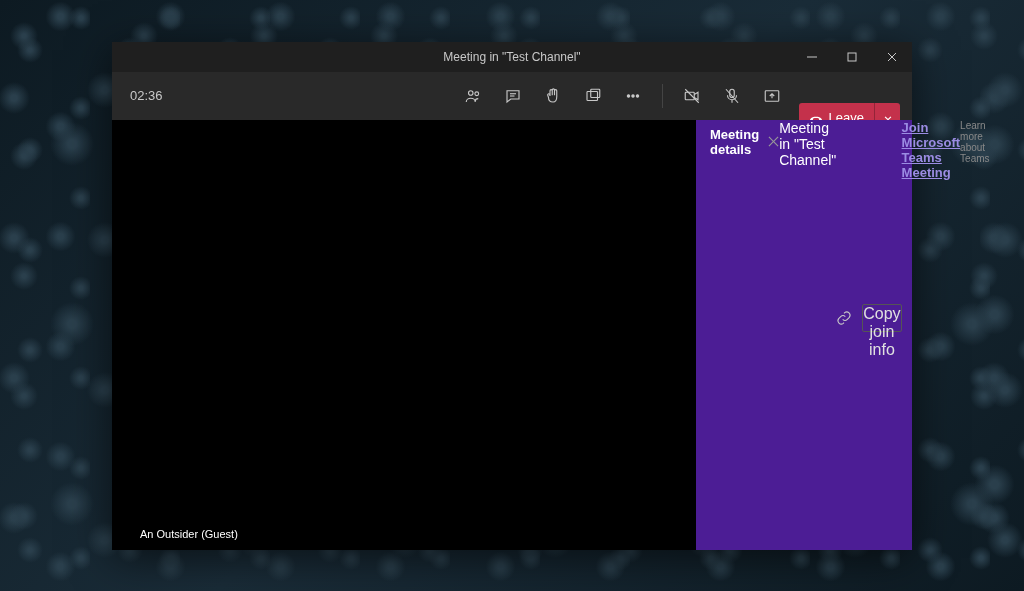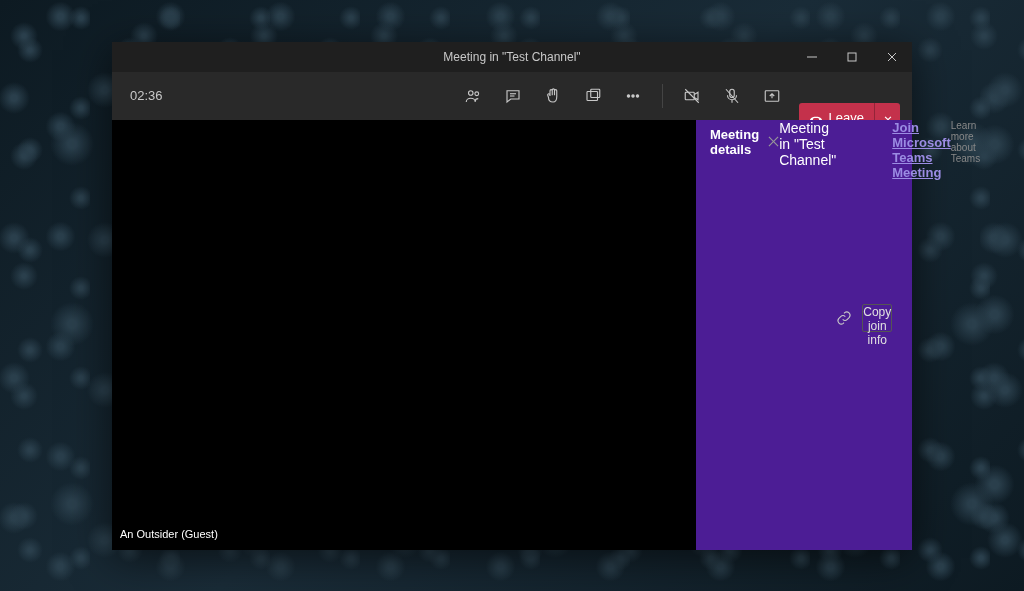--- a/index.html
+++ b/index.html
@@ -128,21 +128,21 @@
     display: flex;
     min-height: 0;
   }
   .video-area {
     flex: 1;
     background: #000;
     position: relative;
   }
   .participant-label {
     position: absolute;
-    left: 8px;
+    left: 28px;
     bottom: 10px;
     color: #fff;
     font-size: 11px;
   }
 
   
   .side-panel {
     width: 216px;
     background: #4c1d95;
     color: #d0d0d0;
@@ -178,21 +178,21 @@
     gap: 10px;
     margin-bottom: 20px;
   }
   .link-ic { width: 16px; height: 16px; color: #c8c8c8; flex-shrink: 0; }
   .link-ic svg { width: 100%; height: 100%; stroke: currentColor; fill: none; stroke-width: 1.6; }
   .copy-btn {
     flex: 1;
     border: 1px solid #555;
     background: transparent;
     color: #e0e0e0;
-    font-size: 12px;
+    font-size: 16px;
     height: 28px;
     border-radius: 2px;
     cursor: pointer;
   }
   .hr { height: 1px; background: #444; margin: 6px 0 18px 0; }
   .join-link {
     color: #9b8ce3;
     font-size: 13px;
     font-weight: 600;
     text-decoration: underline;

